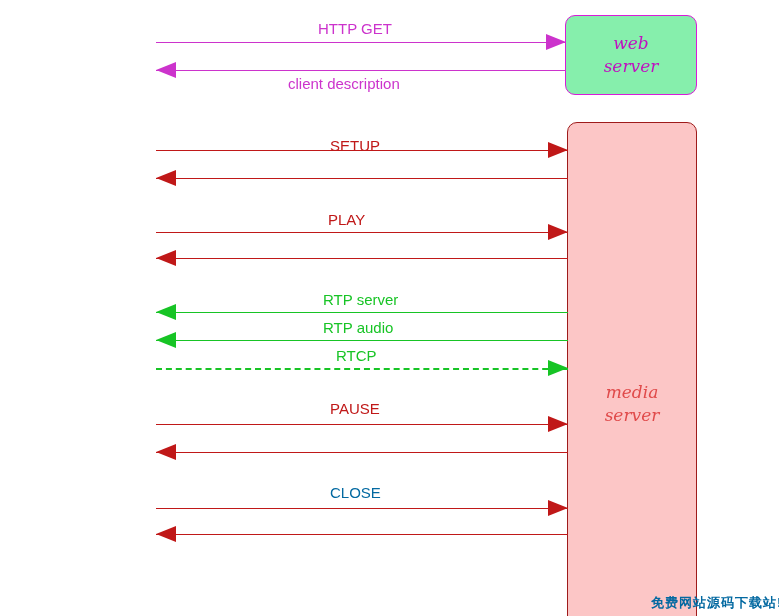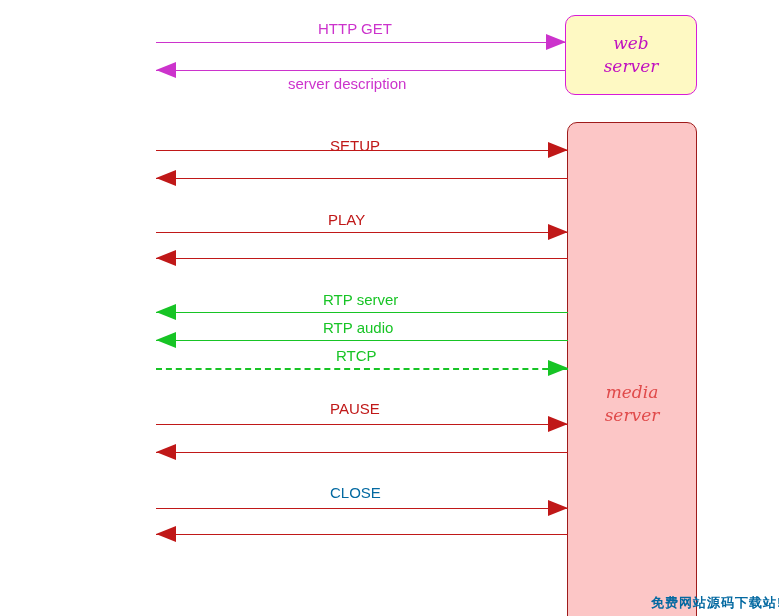--- a/index.html
+++ b/index.html
@@ -42,21 +42,21 @@
     background: #faeeb4;
     border: 1.6px solid #1a1a1a;
     color: #000000;
   }
 
   #web-server-box {
     left: 565px;
     top: 15px;
     width: 132px;
     height: 80px;
-    background: #fef9c3;
+    background: #86efac;
     border: 1.6px solid #d81bd8;
     color: #c010c0;
   }
 
   #media-server-box {
     left: 567px;
     top: 122px;
     width: 130px;
     height: 564px;
     background: #fcc6c6;
@@ -149,21 +149,21 @@
 
   <div class="entity" id="media-server-box">media
 server</div>
 
   <div id="messages-layer">
       <div class="msg-line" style="left: 156px; top: 42px; width: 410px; border-top-color: rgb(204, 51, 204);"></div>
       <div class="arrow-head right" style="top: 34px; left: 546px; border-left-color: rgb(204, 51, 204);"></div>
       <div class="msg-label" style="left: 318px; top: 20px; color: rgb(204, 51, 204);">HTTP GET</div>
       <div class="msg-line" style="left: 156px; top: 70px; width: 410px; border-top-color: rgb(204, 51, 204);"></div>
       <div class="arrow-head left" style="top: 62px; left: 156px; border-right-color: rgb(204, 51, 204);"></div>
-      <div class="msg-label" style="left: 288px; top: 75px; color: rgb(204, 51, 204);">server description</div>
+      <div class="msg-label" style="left: 288px; top: 75px; color: rgb(204, 51, 204);">client description</div>
       <div class="msg-line" style="left: 156px; top: 150px; width: 412px; border-top-color: rgb(192, 24, 24);"></div>
       <div class="arrow-head right" style="top: 142px; left: 548px; border-left-color: rgb(192, 24, 24);"></div>
       <div class="msg-label" style="left: 330px; top: 121px; color: rgb(192, 24, 24); margin-top: 16px;">SETUP</div>
       <div class="msg-line" style="left: 156px; top: 178px; width: 412px; border-top-color: rgb(192, 24, 24);"></div>
       <div class="arrow-head left" style="top: 170px; left: 156px; border-right-color: rgb(192, 24, 24);"></div>
       <div class="msg-line" style="left: 156px; top: 232px; width: 412px; border-top-color: rgb(192, 24, 24);"></div>
       <div class="arrow-head right" style="top: 224px; left: 548px; border-left-color: rgb(192, 24, 24);"></div>
       <div class="msg-label" style="left: 328px; top: 211px; color: rgb(192, 24, 24);">PLAY</div>
       <div class="msg-line" style="left: 156px; top: 258px; width: 412px; border-top-color: rgb(192, 24, 24);"></div>
       <div class="arrow-head left" style="top: 250px; left: 156px; border-right-color: rgb(192, 24, 24);"></div>

